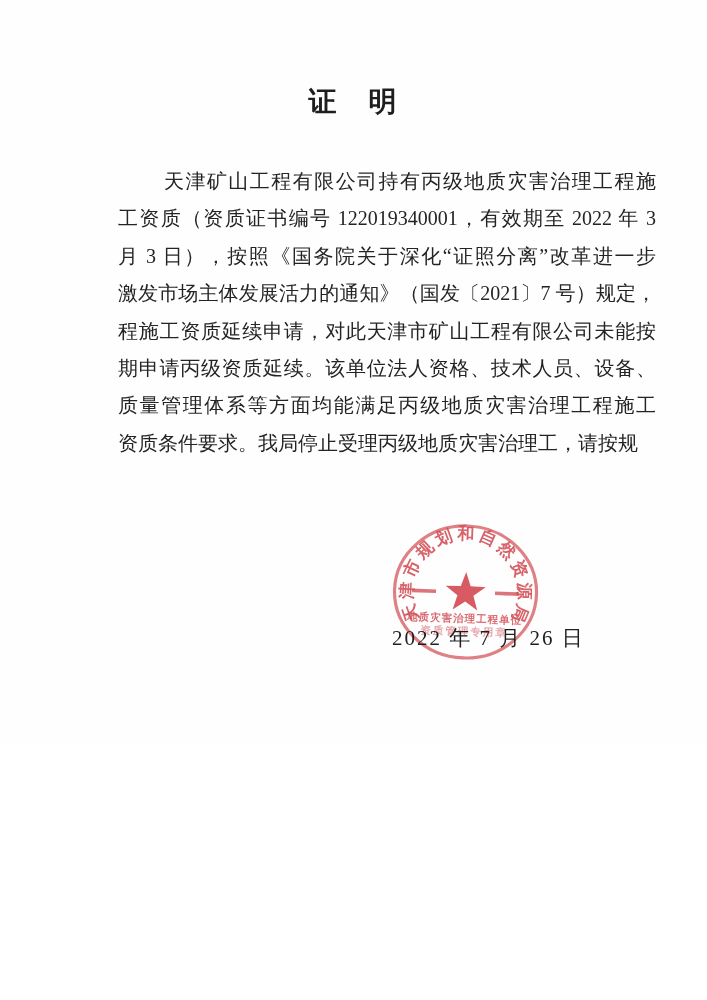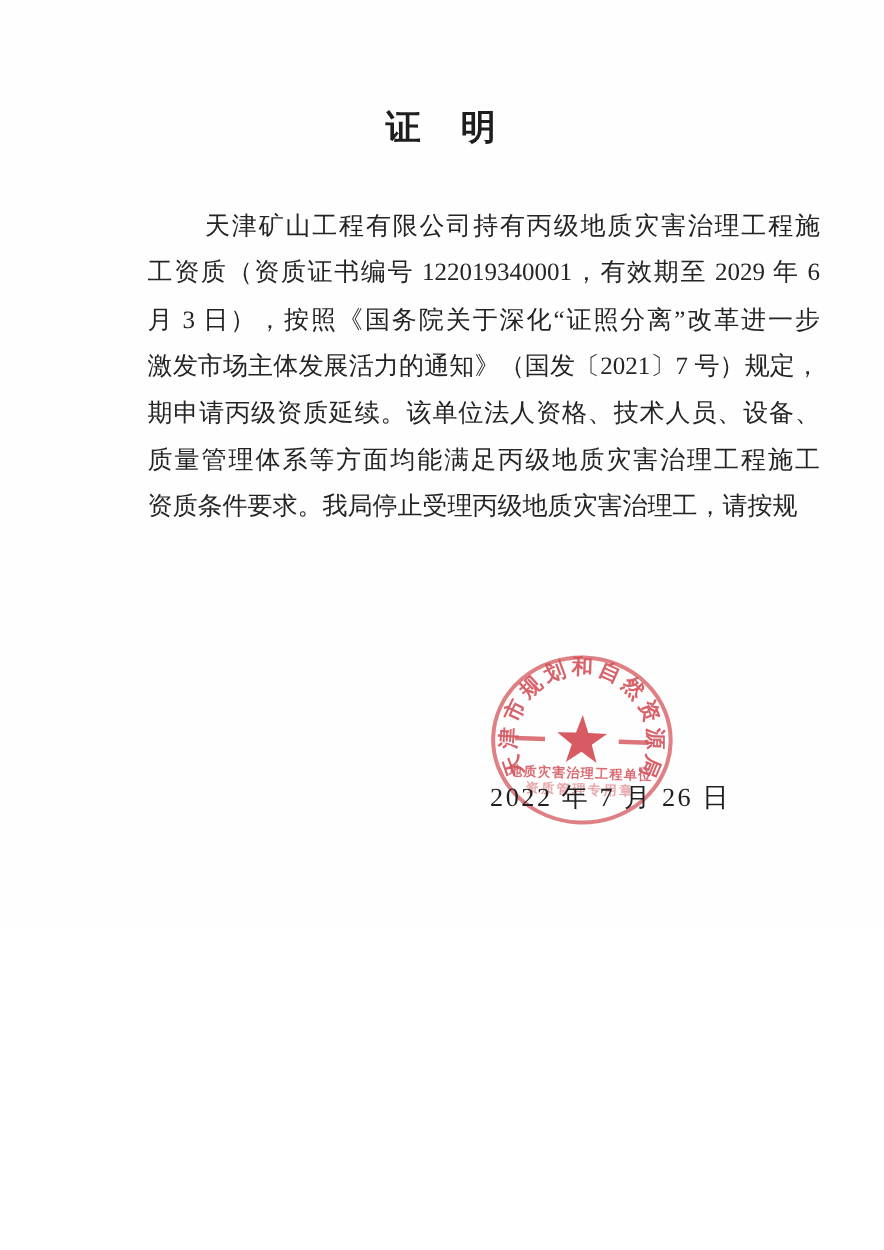--- a/index.html
+++ b/index.html
@@ -77,23 +77,24 @@
 </style>
 </head>
 <body>
 
 <div class="page">
 
   <div class="doc-title">证　明</div>
 
   <div class="doc-body">
       <div class="body-line">天津矿山工程有限公司持有丙级地质灾害治理工程施</div>
-      <div class="body-line">工资质（资质证书编号 122019340001，有效期至 2029 年 6</div>
+      <div class="body-line">工资质（资质证书编号 122019340001，有效期至 2022 年 3</div>
       <div class="body-line">月 3 日），按照《国务院关于深化“证照分离”改革进一步</div>
       <div class="body-line">激发市场主体发展活力的通知》（国发〔2021〕7 号）规定，</div>
+      <div class="body-line">程施工资质延续申请，对此天津市矿山工程有限公司未能按</div>
       <div class="body-line">期申请丙级资质延续。该单位法人资格、技术人员、设备、</div>
       <div class="body-line">质量管理体系等方面均能满足丙级地质灾害治理工程施工</div>
       <div class="body-line">资质条件要求。我局停止受理丙级地质灾害治理工，请按规</div>
     </div>
 
   <div class="seal">
     <svg width="152" height="142" viewBox="0 0 152 142" xmlns="http://www.w3.org/2000/svg">
       <ellipse cx="75.5" cy="70" rx="71" ry="66" fill="none" stroke="#d96b70" stroke-width="3.2" opacity="0.85"></ellipse>
       <path id="sealArc" d="M 32.1,100.4 A 53,53 0 1 1 118.9,100.4" fill="none"></path>
       <text font-size="17" font-weight="bold" fill="#d4525a" opacity="0.9" letter-spacing="3.5">

